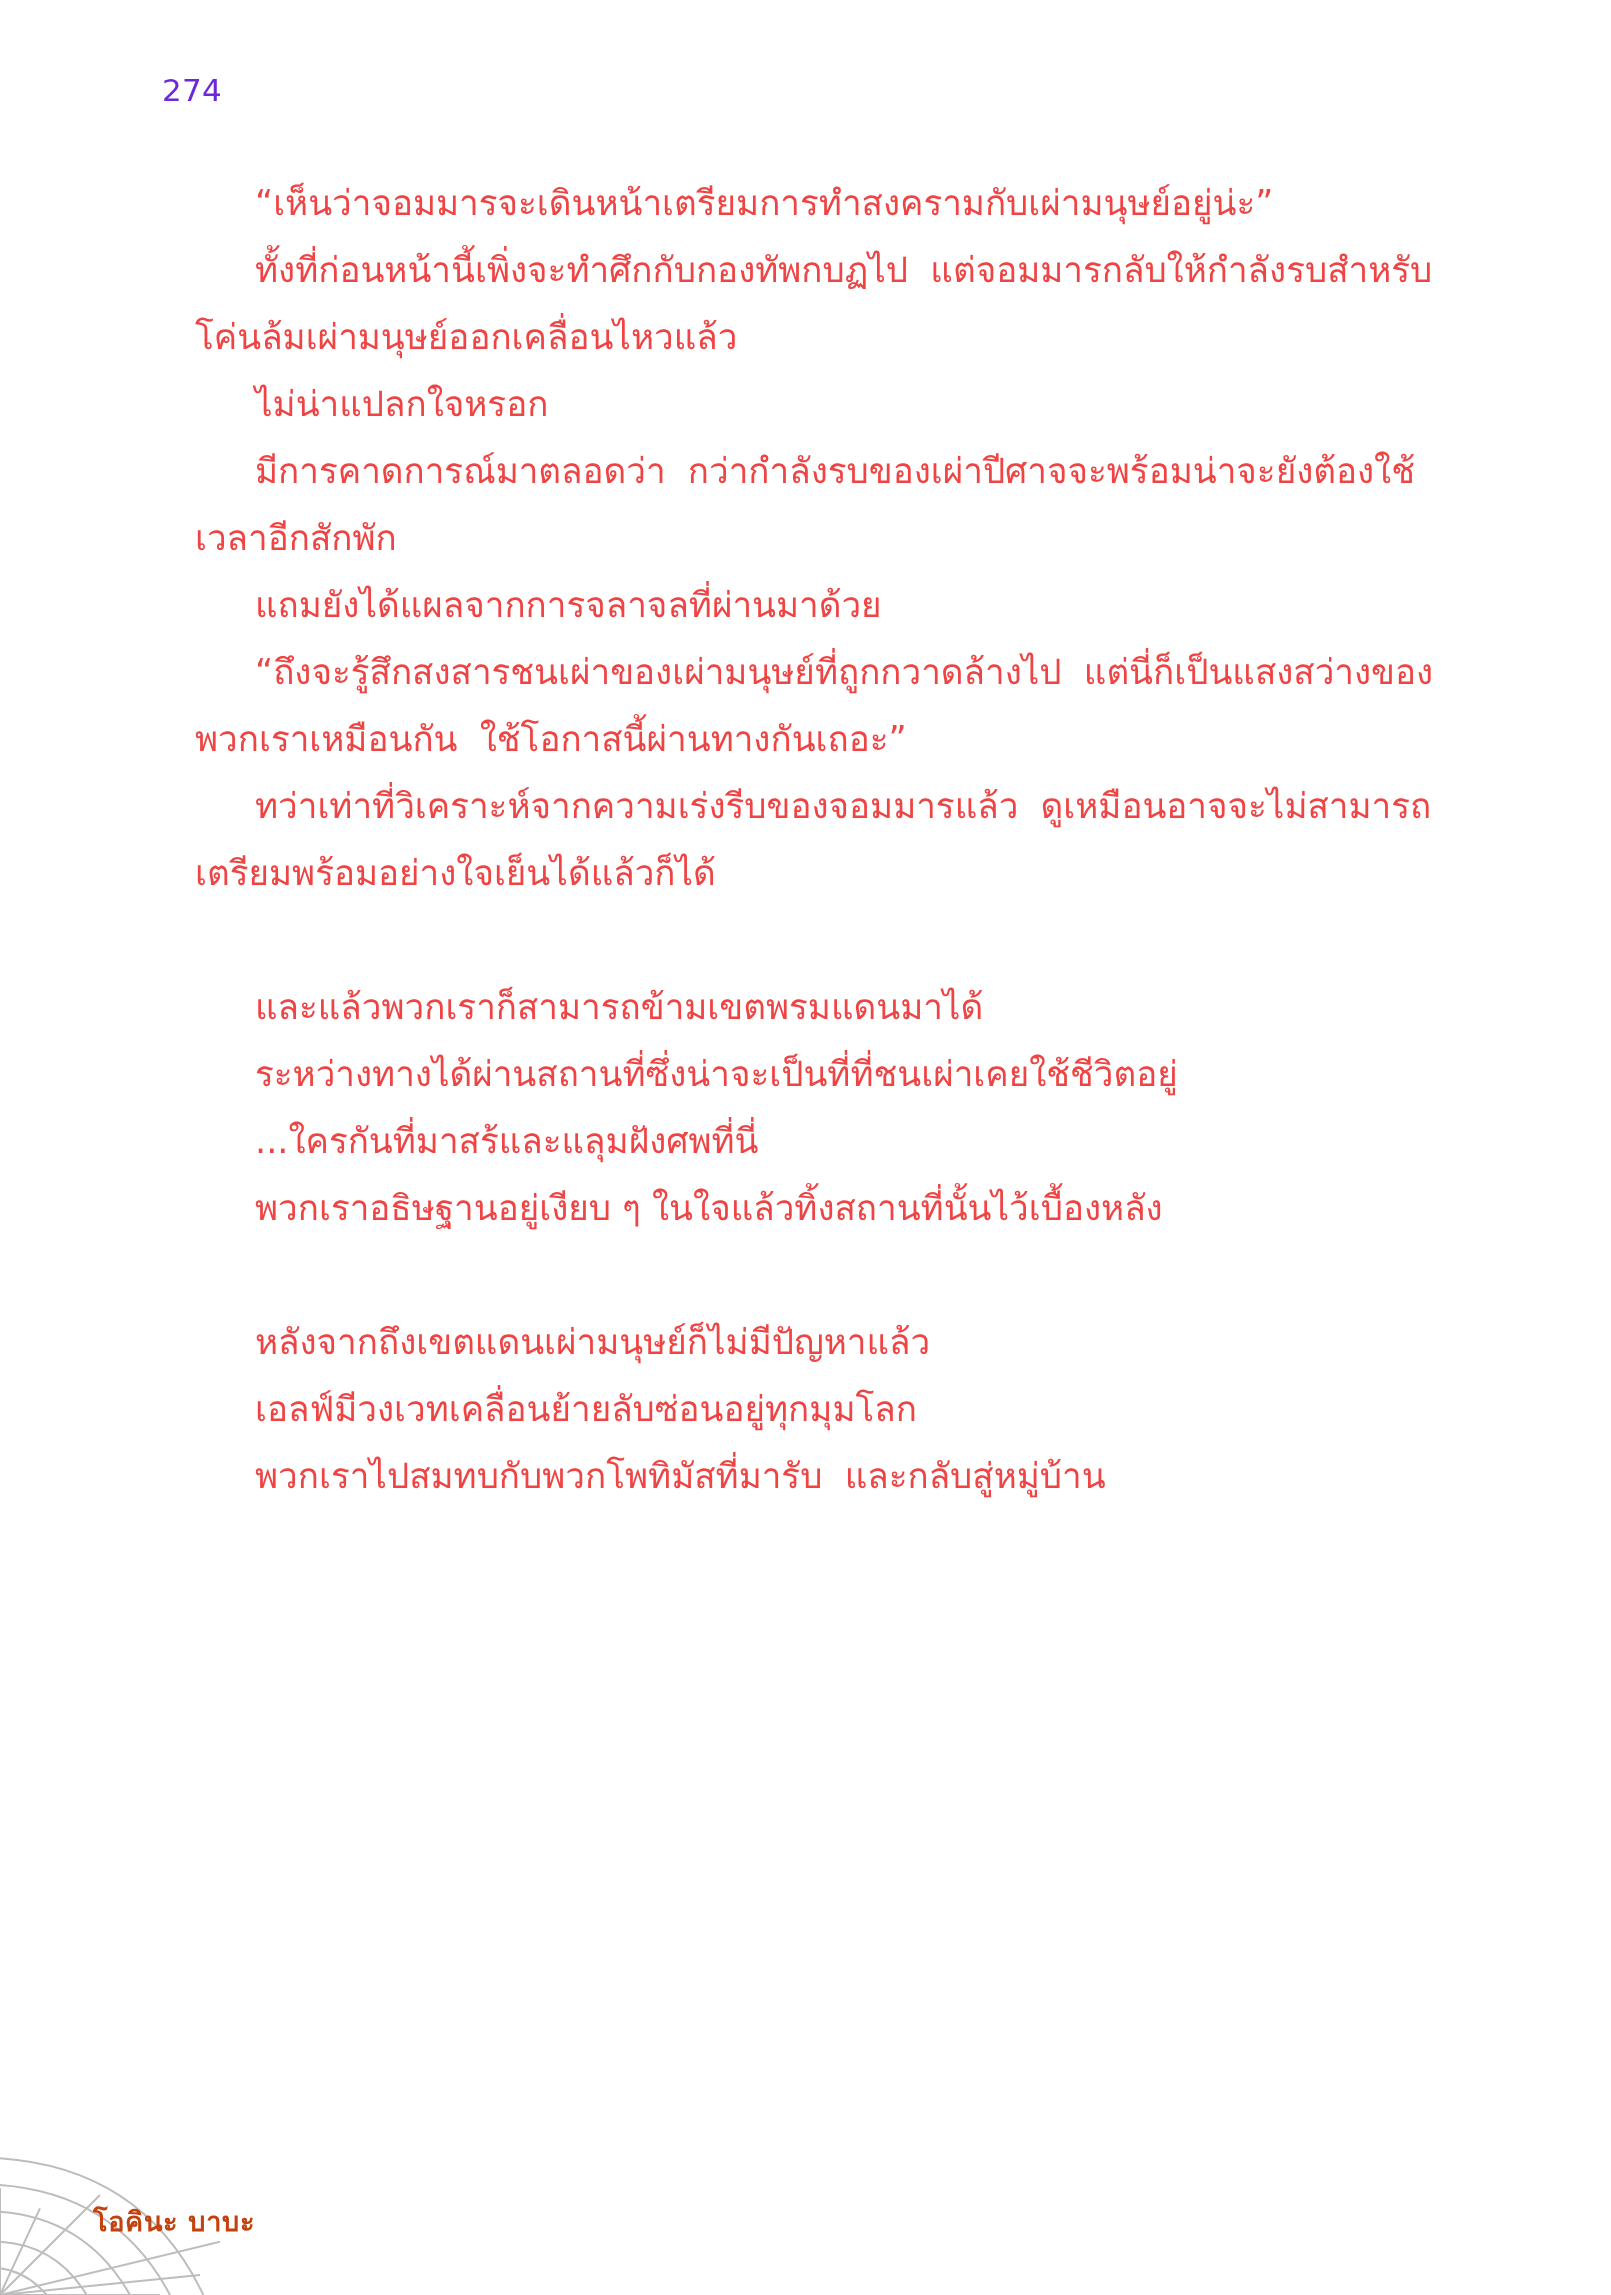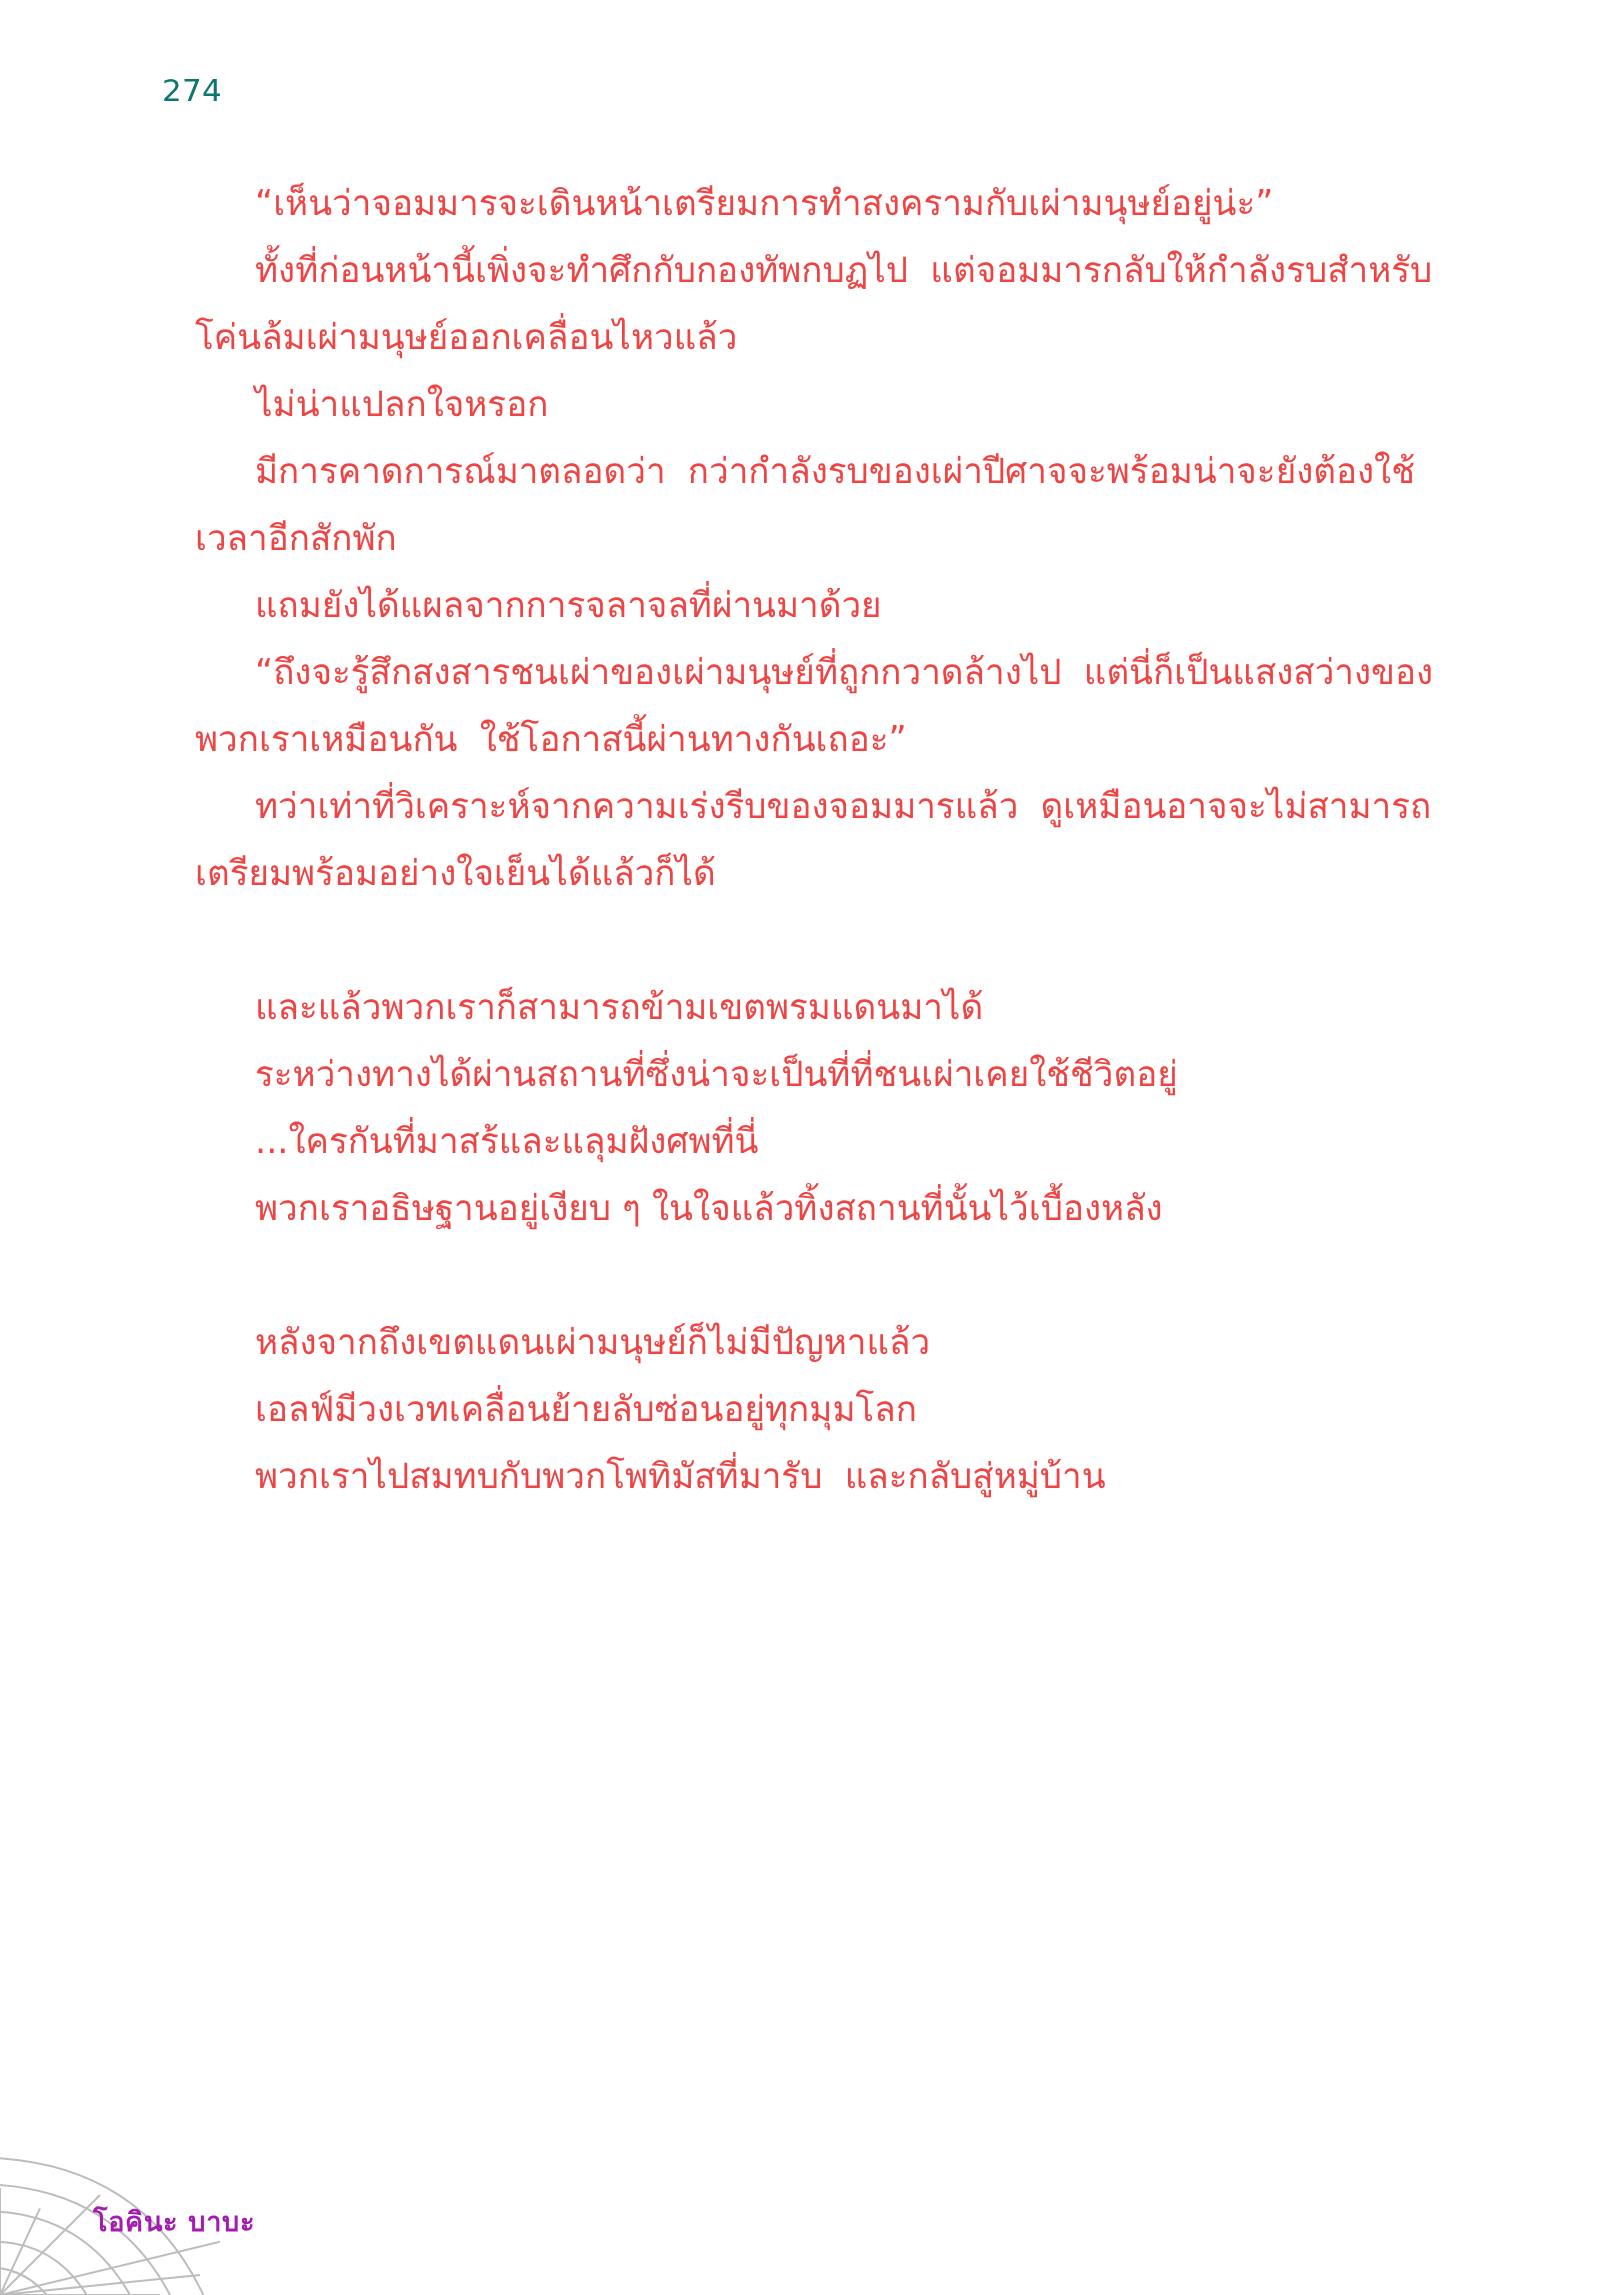--- a/index.html
+++ b/index.html
@@ -15,21 +15,21 @@
     width: 1612px;
     height: 2295px;
     background: #ffffff;
     overflow: hidden;
   }
   .page-number {
     position: absolute;
     left: 162px;
     top: 72px;
     font-size: 31px;
-    color: #0f766e;
+    color: #6d28d9;
     font-family: "DejaVu Sans", sans-serif;
     letter-spacing: 0.3px;
   }
   .body-text {
     position: absolute;
     left: 195px;
     top: 170px;
     width: 1248px;
     font-size: 35px;
     line-height: 67px;
@@ -45,21 +45,21 @@
     word-break: break-word;
   }
   .blank-line {
     height: 67px;
   }
   .footer-author {
     position: absolute;
     left: 93px;
     bottom: 52px;
     font-size: 27px;
-    color: #a21caf;
+    color: #c2410c;
     font-family: "DejaVu Sans", sans-serif;
     font-weight: bold;
     letter-spacing: 0.7px;
   }
   
   .web {
     position: absolute;
     left: 0;
     bottom: 0;
     width: 220px;

